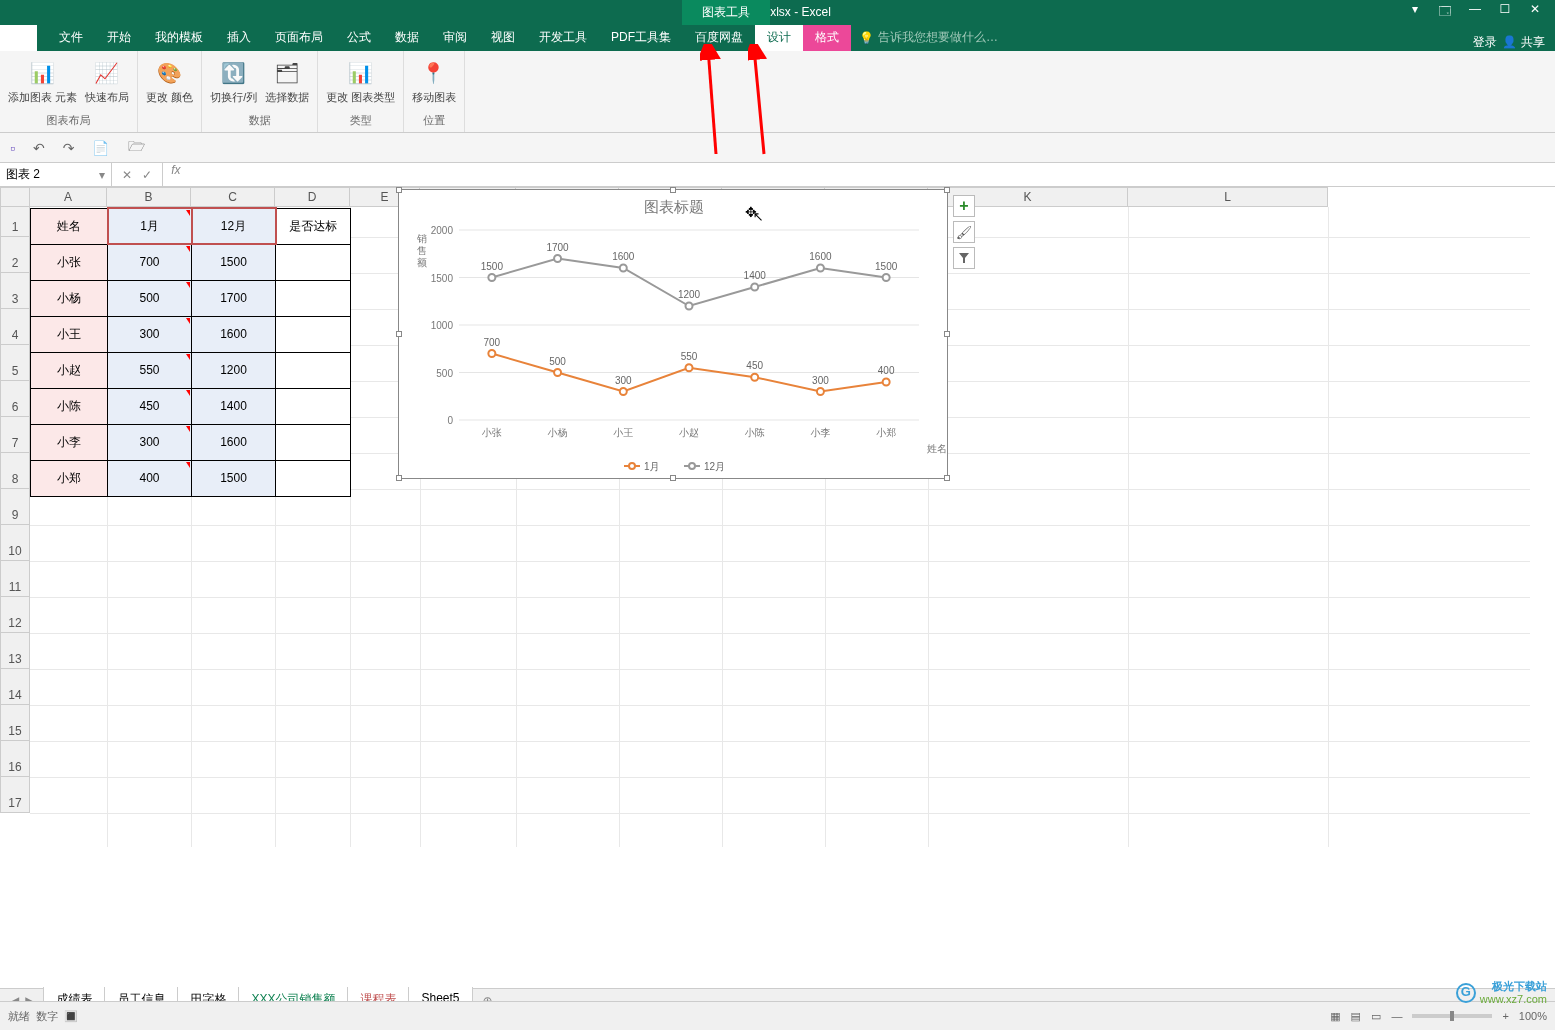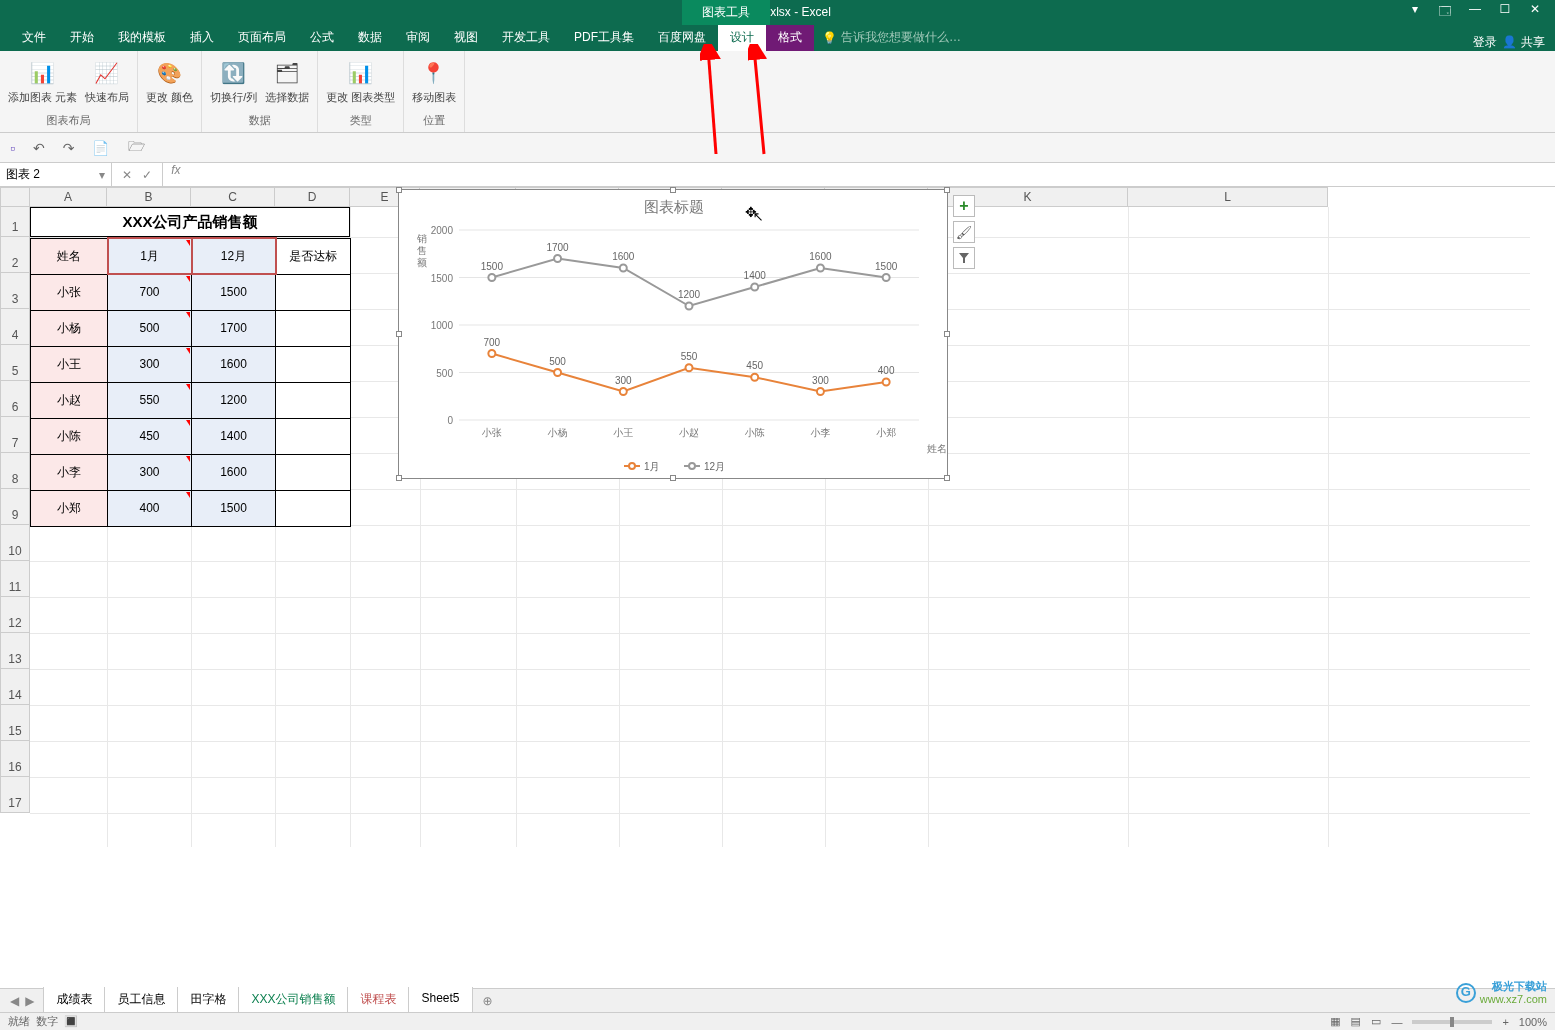--- a/index.html
+++ b/index.html
@@ -2,24 +2,24 @@
 <html><head>
 <meta charset="utf-8">
 <style>
 * { margin:0; padding:0; box-sizing:border-box; font-family:"Microsoft YaHei","Segoe UI",sans-serif; }
 body { background:#fff; width:1555px; height:1030px; overflow:hidden; position:relative; }
 .titlebar { height:25px; background:#0d6b4f; display:flex; align-items:center; color:#fff; font-size:12px; position:relative; }
 .titlebar .center { position:absolute; left:50%; transform:translateX(-50%); }
 .titlebar .tool-ctx { position:absolute; left:682px; background:#0a8a5e; padding:4px 20px; }
 .titlebar .win-ctrls { margin-left:auto; display:flex; gap:10px; padding-right:10px; }
 .titlebar .win-ctrls span { width:20px; text-align:center; cursor:pointer; }
-.tabs { height:26px; background:#0d6b4f; display:flex; align-items:flex-end; color:#fff; font-size:12px; padding-left:10px; }
+.tabs { height:26px; background:#0d6b4f; display:flex; align-items:flex-end; color:#fff; font-size:12px; padding-left:10px;margin-left:37px; }
 .tabs .tab { padding:5px 12px; cursor:pointer; white-space:nowrap; }
 .tabs .tab.active { background:#fff; color:#0d6b4f; }
-.tabs .tab.ctx { background:#701a75; }
+.tabs .tab.ctx { background:#ec4899; }
 .tabs .tell { color:#a0c8b8; margin-left:8px; display:flex; align-items:center; padding:5px 0;}
 .tabs .tell .bulb { margin-right:4px; }
 .tabs .right-side { margin-left:auto; display:flex; align-items:flex-start; padding-right:10px; gap:6px;}
 .ribbon { height:82px; background:#f5f5f5; border-bottom:1px solid #ccc; display:flex; font-size:11px; color:#444; }
 .ribbon .group { border-right:1px solid #ddd; padding:2px 6px; display:flex; flex-direction:column; align-items:center; justify-content:space-between; }
 .ribbon .group .items { display:flex; gap:4px; flex:1; align-items:flex-start; padding-top:4px;}
 .ribbon .group .lbl { font-size:11px; color:#666; padding-bottom:2px; }
 .rg-btn { display:flex; flex-direction:column; align-items:center; gap:2px; cursor:pointer; padding:0 2px;}
 .rg-btn .ico { width:32px; height:32px; display:flex; align-items:center; justify-content:center; font-size:20px;}
 .rg-btn .tx { font-size:11px; text-align:center; line-height:12px;}
@@ -57,21 +57,21 @@
 .chart-tools { position:absolute; right:-28px; top:5px; display:flex; flex-direction:column; gap:4px;}
 .chart-tools .ct-btn { width:22px; height:22px; border:1px solid #bbb; background:#fff; display:flex; align-items:center; justify-content:center; font-size:13px; cursor:pointer; color:#555;}
 .chart-tools .ct-btn.plus { color:#2a8a2a; font-weight:bold; font-size:16px;}
 svg.chart-svg { width:100%; height:100%; }
 .sheet-tabs { position:absolute; bottom:18px; left:0; right:0; height:24px; background:#f0f0f0; border-top:1px solid #ccc; display:flex; align-items:center; font-size:12px;}
 .sheet-tabs .nav-arrows { padding:0 10px; display:flex; gap:6px; color:#888;}
 .sheet-tabs .stab { padding:4px 12px; border:1px solid #ccc; border-top:none; background:#fff; cursor:pointer; margin-left:-1px;}
 .sheet-tabs .stab.active { background:#fff; border-bottom:2px solid #0d8050; color:#0d8050;}
 .sheet-tabs .stab.course { color:#c05050;}
 .sheet-tabs .plus { padding:0 10px; cursor:pointer; color:#888;}
-.statusbar { position:absolute; bottom:0; left:0; right:0; height:18px; background:#f0f0f0; border-top:1px solid #ccc; font-size:11px; color:#666; display:flex; align-items:center; padding:0 8px;}
+.statusbar { position:absolute; bottom:0; left:0; right:0; height:29px; background:#f0f0f0; border-top:1px solid #ccc; font-size:11px; color:#666; display:flex; align-items:center; padding:0 8px;}
 .statusbar .right { margin-left:auto; display:flex; gap:10px; align-items:center;}
 .red-arrow { position:absolute; pointer-events:none; }
 .watermark { position:absolute; right:8px; bottom:24px; font-size:11px; color:#888; text-align:right; line-height:13px; display:flex; align-items:center; gap:4px;}
 .watermark .logo { width:20px; height:20px; border-radius:50%; border:2px solid #3aa0d8; position:relative;}
 .watermark .logo::before { content:"G"; color:#3aa0d8; font-weight:bold; position:absolute; left:3px; top:0px; font-size:13px;}
 .cursor-move { position:absolute; font-size:14px; color:#000; pointer-events:none;}
 </style>
 </head>
 <body>
 
@@ -253,21 +253,20 @@
       <div style="position: absolute; top: 0px; left: 486px; width: 0px; height: 640px; border-left: 1px solid rgb(232, 232, 232);"></div>
       <div style="position: absolute; top: 0px; left: 589px; width: 0px; height: 640px; border-left: 1px solid rgb(232, 232, 232);"></div>
       <div style="position: absolute; top: 0px; left: 692px; width: 0px; height: 640px; border-left: 1px solid rgb(232, 232, 232);"></div>
       <div style="position: absolute; top: 0px; left: 795px; width: 0px; height: 640px; border-left: 1px solid rgb(232, 232, 232);"></div>
       <div style="position: absolute; top: 0px; left: 898px; width: 0px; height: 640px; border-left: 1px solid rgb(232, 232, 232);"></div>
       <div style="position: absolute; top: 0px; left: 1098px; width: 0px; height: 640px; border-left: 1px solid rgb(232, 232, 232);"></div>
       <div style="position: absolute; top: 0px; left: 1298px; width: 0px; height: 640px; border-left: 1px solid rgb(232, 232, 232);"></div>
     </div>
 
   <div class="data-table">
-    <div class="title-row">XXX公司产品销售额</div>
     <table id="dataTbl">
         <tbody>
           <tr>
             <th class="col-name">姓名</th>
             <th class="col-m hdr-pink" style="position:relative">1月<div class="triangle"></div></th>
             <th class="col-m hdr-pink">12月</th>
             <th class="col-s">是否达标</th>
           </tr>
           <tr>
             <td class="col-name">小张</td>

